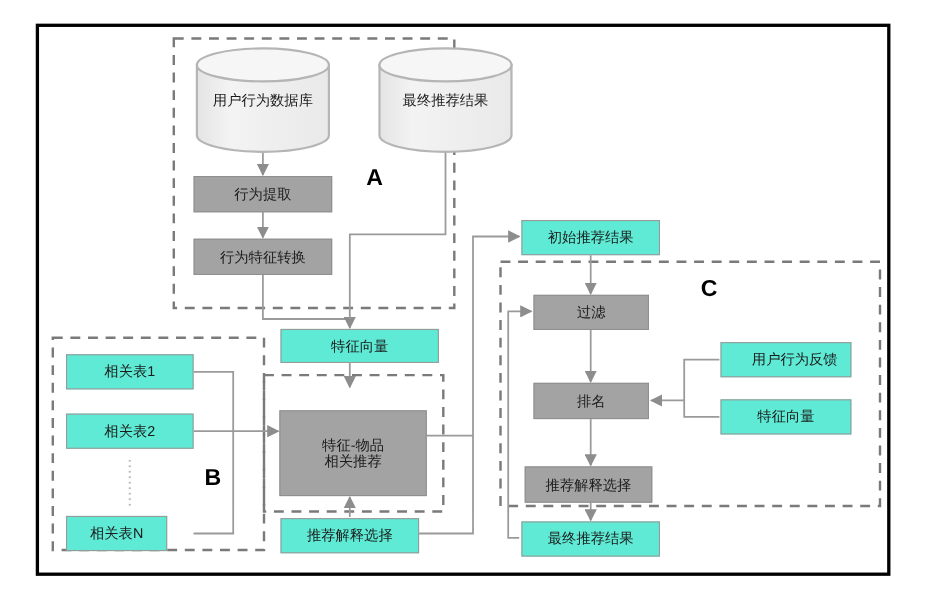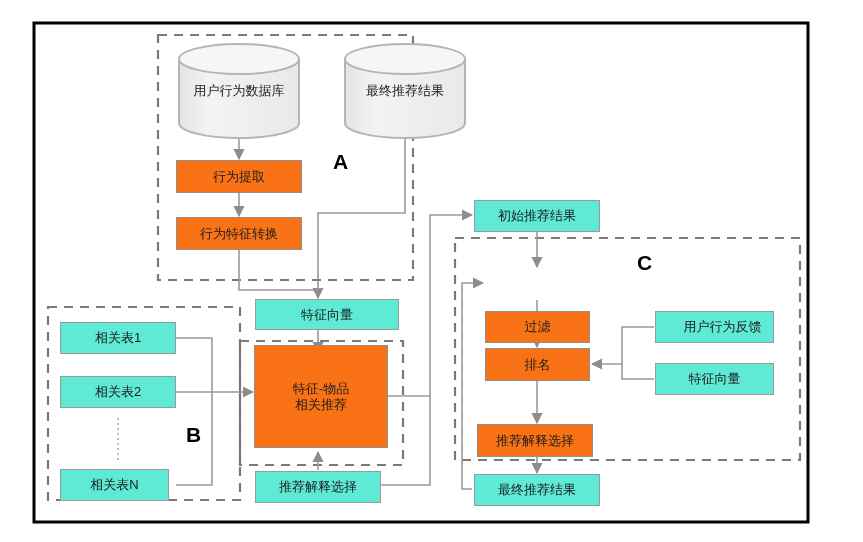--- a/index.html
+++ b/index.html
@@ -32,21 +32,21 @@
     line-height: 1.18;
     white-space: pre-line;
     z-index: 5;
   }
   .node.rect {
     border: 1px solid #9a9a9a;
     background: #5eead4;
     font-size: 13px;
   }
   .node.rect.dark {
-    background: #f97316;
+    background: #a3a3a3;
     border: 1px solid #8f8f8f;
   }
   .node.cyl {
     background: transparent;
     border: none;
     font-size: 13px;
     color: #1b1b1b;
   }
   .cyl-shape {
     position: absolute;
@@ -170,38 +170,38 @@
   <div class="node rect" style="left:60px; top:322px; width:116px; height:32px;">
     <span>相关表1</span>
   </div>
 
   <div class="node rect" style="left:60px; top:376px; width:116px; height:32px;">
     <span>相关表2</span>
   </div>
 
   <div class="vdots" style="left:117px; top:418px; height:44px;"></div>
 
-  <div class="node rect" style="left:60px; top:469px; width:109px; height:32px;align-items:center;">
+  <div class="node rect" style="left:60px; top:469px; width:92px; height:32px;align-items:center;">
     <span>相关表N</span>
   </div>
 
-  <div class="node rect dark" style="left:254px; top:345px; width:134px; height:103px;">
+  <div class="node rect dark" style="left:254px; top:373px; width:134px; height:78px;">
     <span>特征-物品
 相关推荐</span>
   </div>
 
   <div class="node rect" style="left:255px; top:471px; width:126px; height:32px;">
     <span>推荐解释选择</span>
   </div>
 
   <div class="node rect" style="left:474px; top:200px; width:126px; height:32px;">
     <span>初始推荐结果</span>
   </div>
 
-  <div class="node rect dark" style="left:485px; top:268px; width:105px; height:32px;margin-top:43px;">
+  <div class="node rect dark" style="left:485px; top:268px; width:105px; height:32px;">
     <span>过滤</span>
   </div>
 
   <div class="node rect dark" style="left:485px; top:348px; width:105px; height:33px;">
     <span>排名</span>
   </div>
 
   <div class="node rect dark" style="left:477px; top:424px; width:116px; height:33px;">
     <span>推荐解释选择</span>
   </div>

